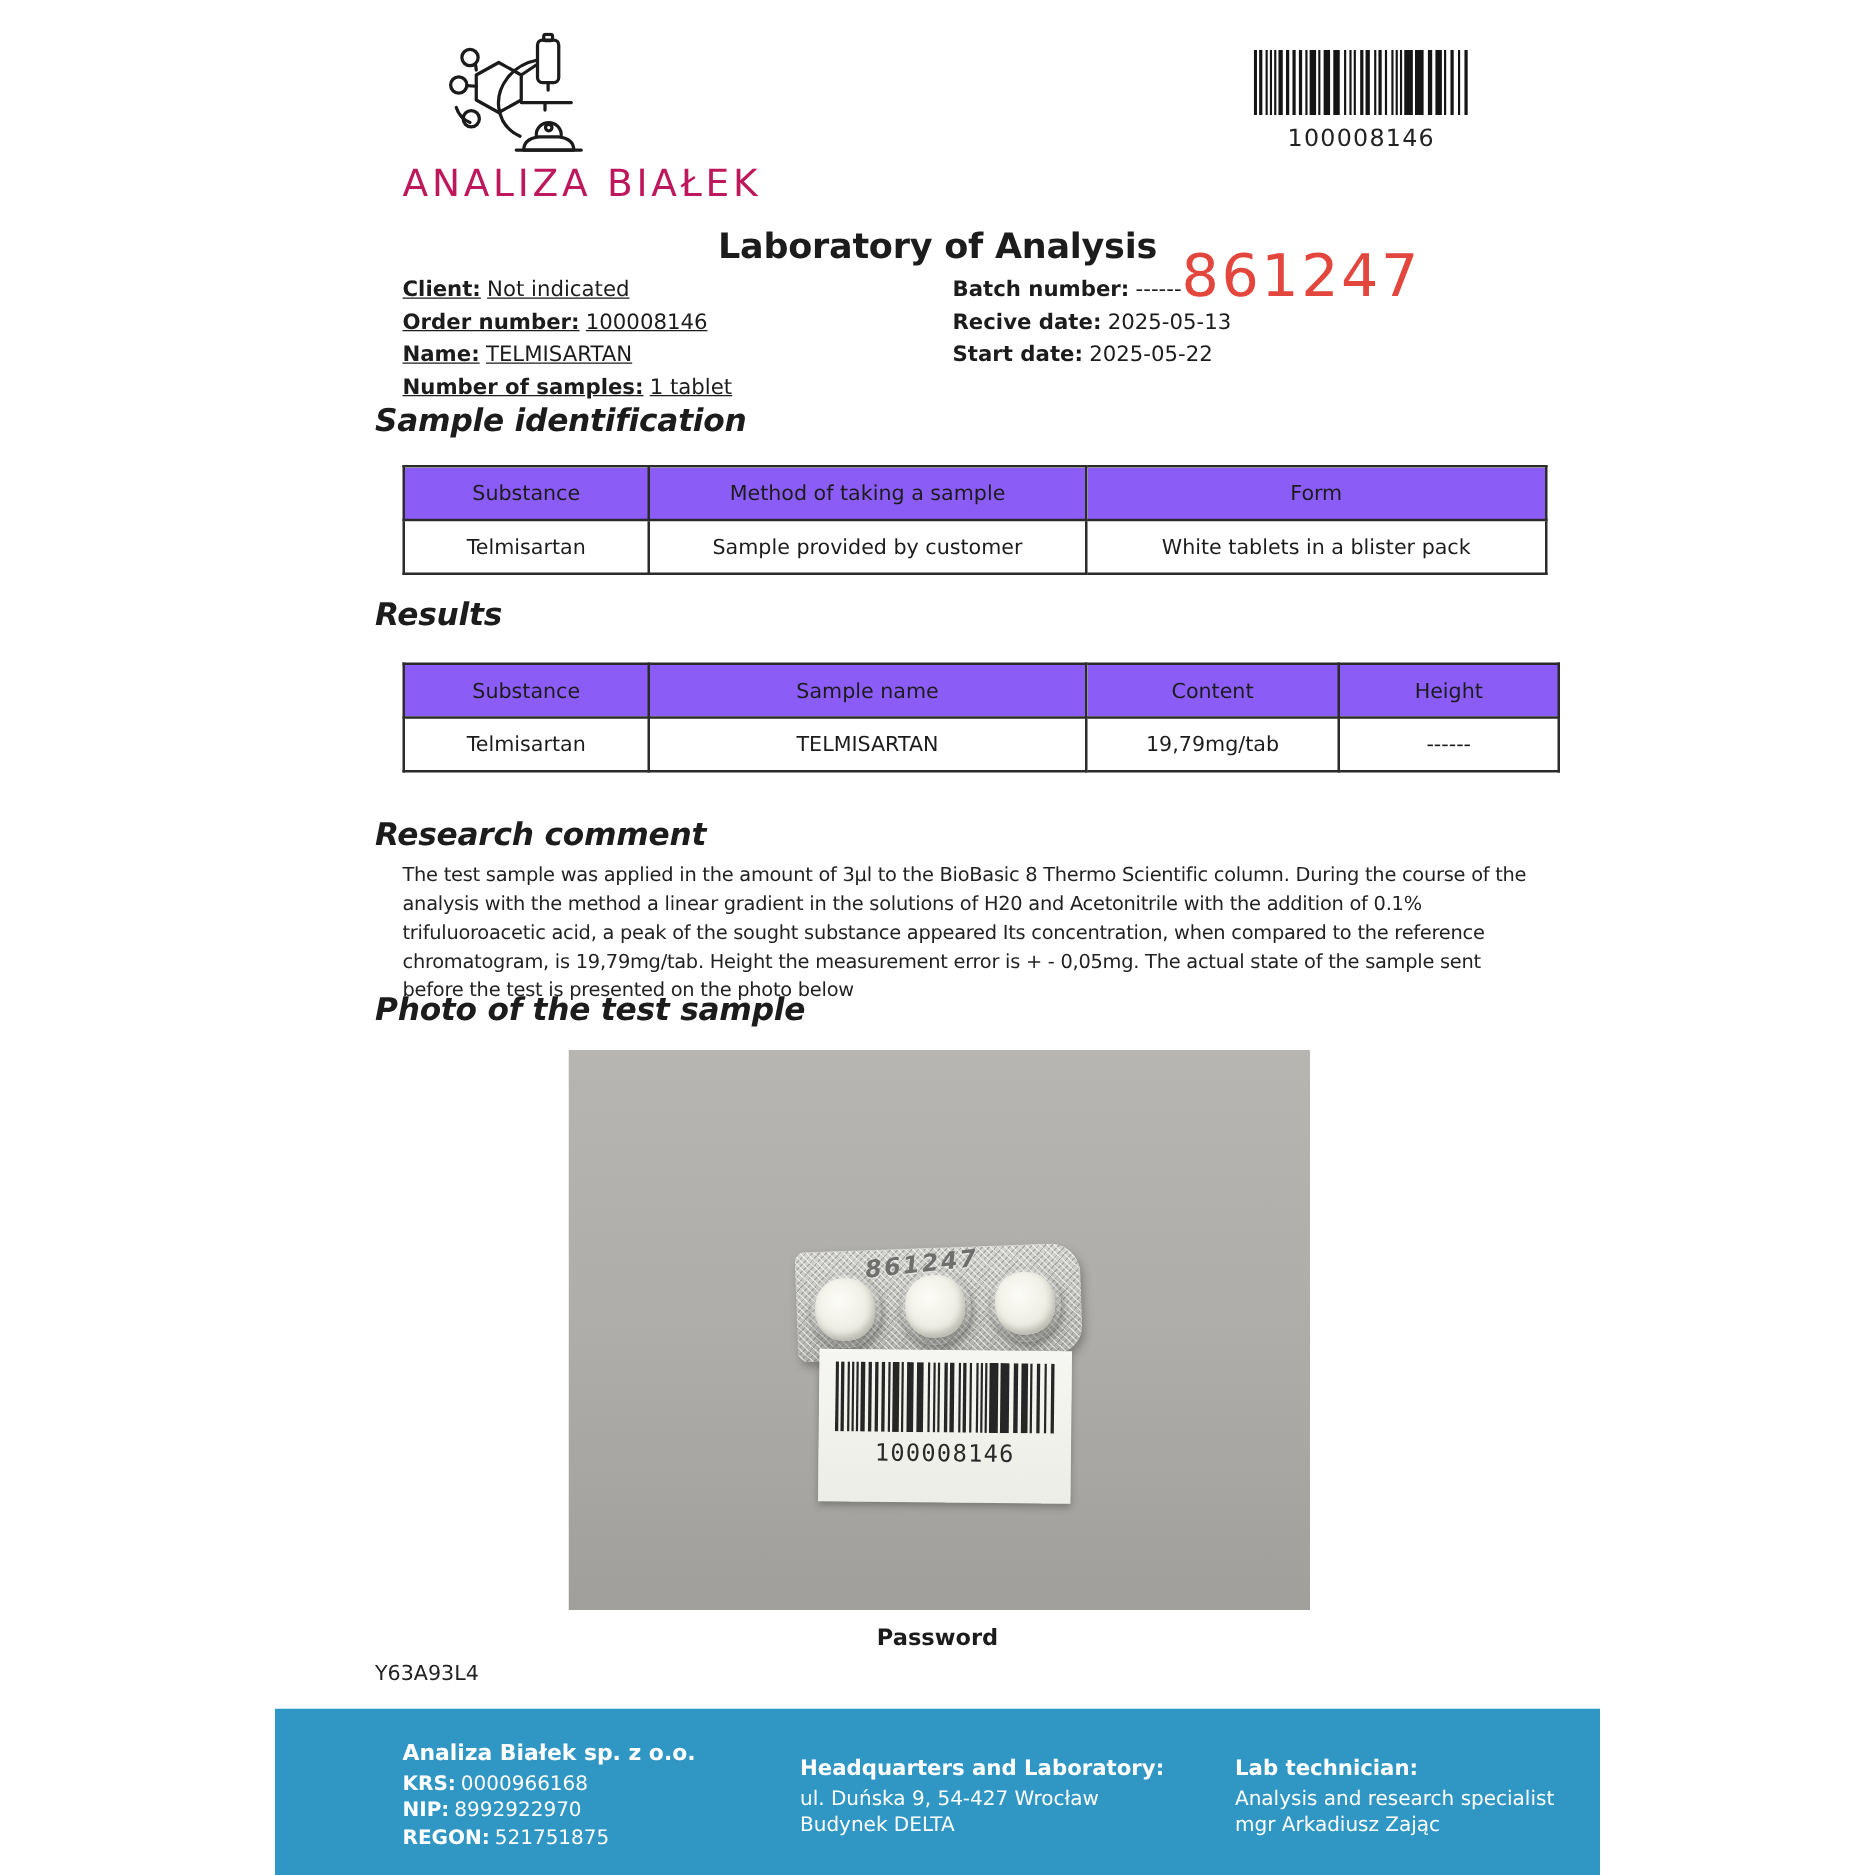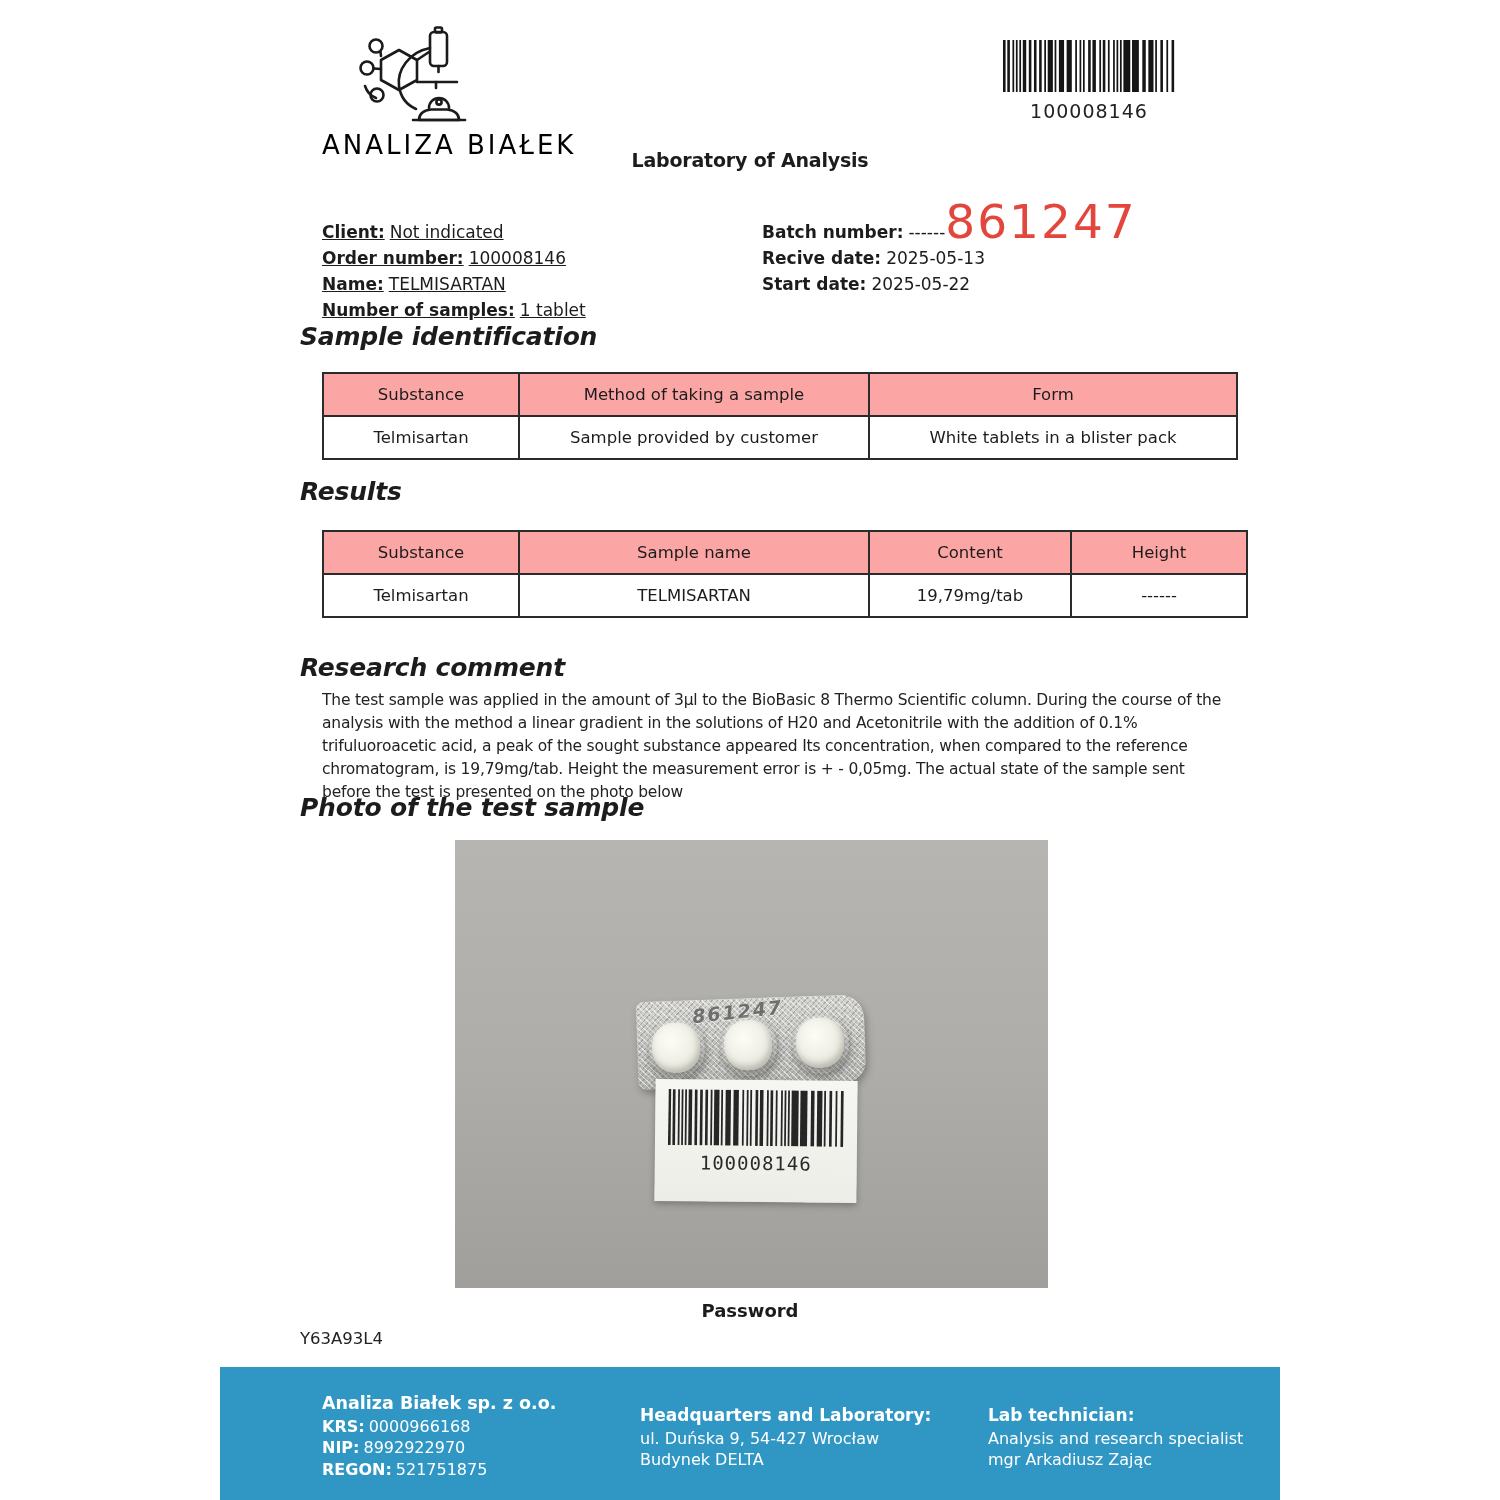--- a/index.html
+++ b/index.html
@@ -4,28 +4,28 @@
 <style>
   html,body{margin:0;padding:0;}
   body{
     width:1500px;height:1500px;position:relative;background:#ffffff;
     font-family:"DejaVu Sans","Liberation Sans",sans-serif;color:#1c1c1c;
     overflow:hidden;-webkit-font-smoothing:antialiased;
   }
   
   .logo-block{position:absolute;left:322px;top:26px;width:180px;text-align:center;}
   .logo-block svg{display:block;margin:0 auto;}
-  .logo-text{font-size:26px;letter-spacing:3px;color:#000000;margin-top:4px;white-space:nowrap;}
+  .logo-text{font-size:30px;letter-spacing:3px;color:#be185d;margin-top:4px;white-space:nowrap;}
   .barcode-block{position:absolute;left:1003px;top:40px;width:172px;text-align:center;}
   svg.barcode{display:block;width:172px;height:52px;}
   svg.barcode rect{fill:#151515;}
   .barcode-num{font-size:19px;letter-spacing:1px;margin-top:8px;color:#222;}
 
-  h1.doc-title{position:absolute;left:300px;top:149px;width:900px;margin:0;text-align:center;
-    font-size:19px;font-weight:bold;letter-spacing:-0.2px;}
+  h1.doc-title{position:absolute;left:300px;top:180px;width:900px;margin:0;text-align:center;
+    font-size:28px;font-weight:bold;letter-spacing:-0.2px;}
 
   .info-col{position:absolute;top:219px;font-size:17px;line-height:26px;white-space:nowrap;}
   .info-left{left:322px;text-decoration:underline;}
   .info-right{left:762px;}
   .info-col b{margin-right:5px;}
   .stamp{font-size:47px;line-height:0;color:#e2463c;letter-spacing:2px;font-weight:400;}
 
   
   h2.sec{position:absolute;left:300px;width:900px;margin:0;
     font-size:25px;font-weight:bold;letter-spacing:-0.2px;font-style:italic;}
@@ -33,21 +33,21 @@
   #h-results{top:477px;}
   #h-comment{top:653px;}
   #h-photo{top:793px;}
 
   
   table.tbl{position:absolute;left:322px;width:884px;border-collapse:collapse;table-layout:fixed;}
   #sample-table{top:372px;}
   #results-table{top:530px;}
   .tbl th,.tbl td{border:2px solid #2b2b2b;height:41px;text-align:center;vertical-align:middle;
     font-size:16.5px;font-weight:400;padding:0 4px;overflow:hidden;}
-  .tbl th{background:#fca5a5;}
+  .tbl th{background:#8b5cf6;}
   #sample-table th:nth-child(1){width:186px;}
   #sample-table th:nth-child(2){width:340px;}
   #sample-table th:nth-child(3){width:358px;}
   #results-table th:nth-child(1){width:186px;}
   #results-table th:nth-child(2){width:340px;}
   #results-table th:nth-child(3){width:192px;}
   #results-table th:nth-child(4){width:166px;}
 
   .comment{position:absolute;left:322px;top:689px;width:900px;margin:0;
     font-size:15.5px;line-height:23px;letter-spacing:-0.2px;color:#222;}

